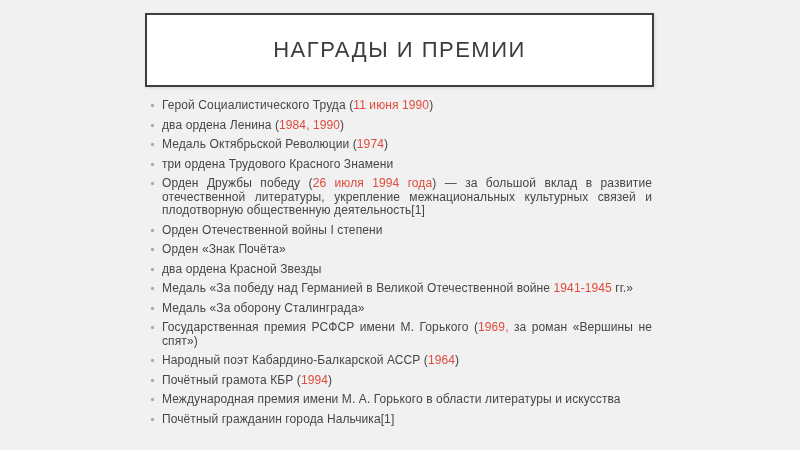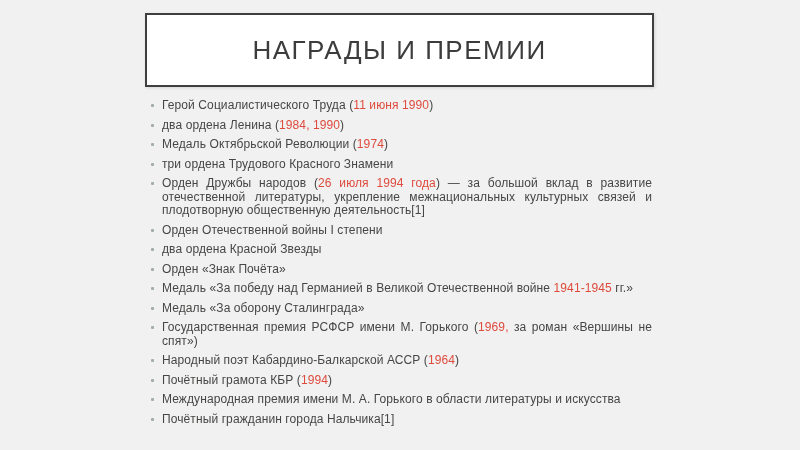--- a/index.html
+++ b/index.html
@@ -25,21 +25,21 @@
   .title-box{
     position:absolute;
     left:145px;top:13px;
     width:509px;height:74px;
     background:#ffffff;
     border:2px solid var(--title-border);
     box-shadow:1px 1px 3px rgba(0,0,0,0.12);
     display:flex;align-items:center;justify-content:center;
   }
   .title{
-    font-size:26px;
+    font-size:22px;
     font-weight:400;
     letter-spacing:1.5px;
     color:var(--title-text);
     white-space:nowrap;
   }
   .awards{
     position:absolute;
     left:162px;top:99px;
     width:490px;
     list-style:none;
@@ -68,24 +68,24 @@
 
 <div class="slide">
   <div class="title-box">
     <h1 class="title">НАГРАДЫ И ПРЕМИИ</h1>
   </div>
   <ul class="awards">
       <li><span>Герой Социалистического Труда (</span><span class="red">11 июня 1990</span><span>)</span></li>
       <li><span>два ордена Ленина (</span><span class="red">1984, 1990</span><span>)</span></li>
       <li><span>Медаль Октябрьской Революции (</span><span class="red">1974</span><span>)</span></li>
       <li><span>три ордена Трудового Красного Знамени</span></li>
-      <li><span>Орден Дружбы народов (</span><span class="red">26 июля 1994 года</span><span>) — за большой вклад в развитие отечественной литературы, укрепление межнациональных культурных связей и плодотворную общественную деятельность[1]</span></li>
+      <li><span>Орден Дружбы победу (</span><span class="red">26 июля 1994 года</span><span>) — за большой вклад в развитие отечественной литературы, укрепление межнациональных культурных связей и плодотворную общественную деятельность[1]</span></li>
       <li><span>Орден Отечественной войны I степени</span></li>
+      <li><span>Орден «Знак Почёта»</span></li>
       <li><span>два ордена Красной Звезды</span></li>
-      <li><span>Орден «Знак Почёта»</span></li>
       <li><span>Медаль «За победу над Германией в Великой Отечественной войне </span><span class="red">1941-1945</span><span> гг.»</span></li>
       <li><span>Медаль «За оборону Сталинграда»</span></li>
       <li><span>Государственная премия РСФСР имени М. Горького (</span><span class="red">1969,</span><span> за роман «Вершины не спят»)</span></li>
       <li><span>Народный поэт Кабардино-Балкарской АССР (</span><span class="red">1964</span><span>)</span></li>
       <li><span>Почётный грамота КБР (</span><span class="red">1994</span><span>)</span></li>
       <li><span>Международная премия имени М. А. Горького в области литературы и искусства</span></li>
       <li><span>Почётный гражданин города Нальчика[1]</span></li>
     </ul>
 </div>
 

